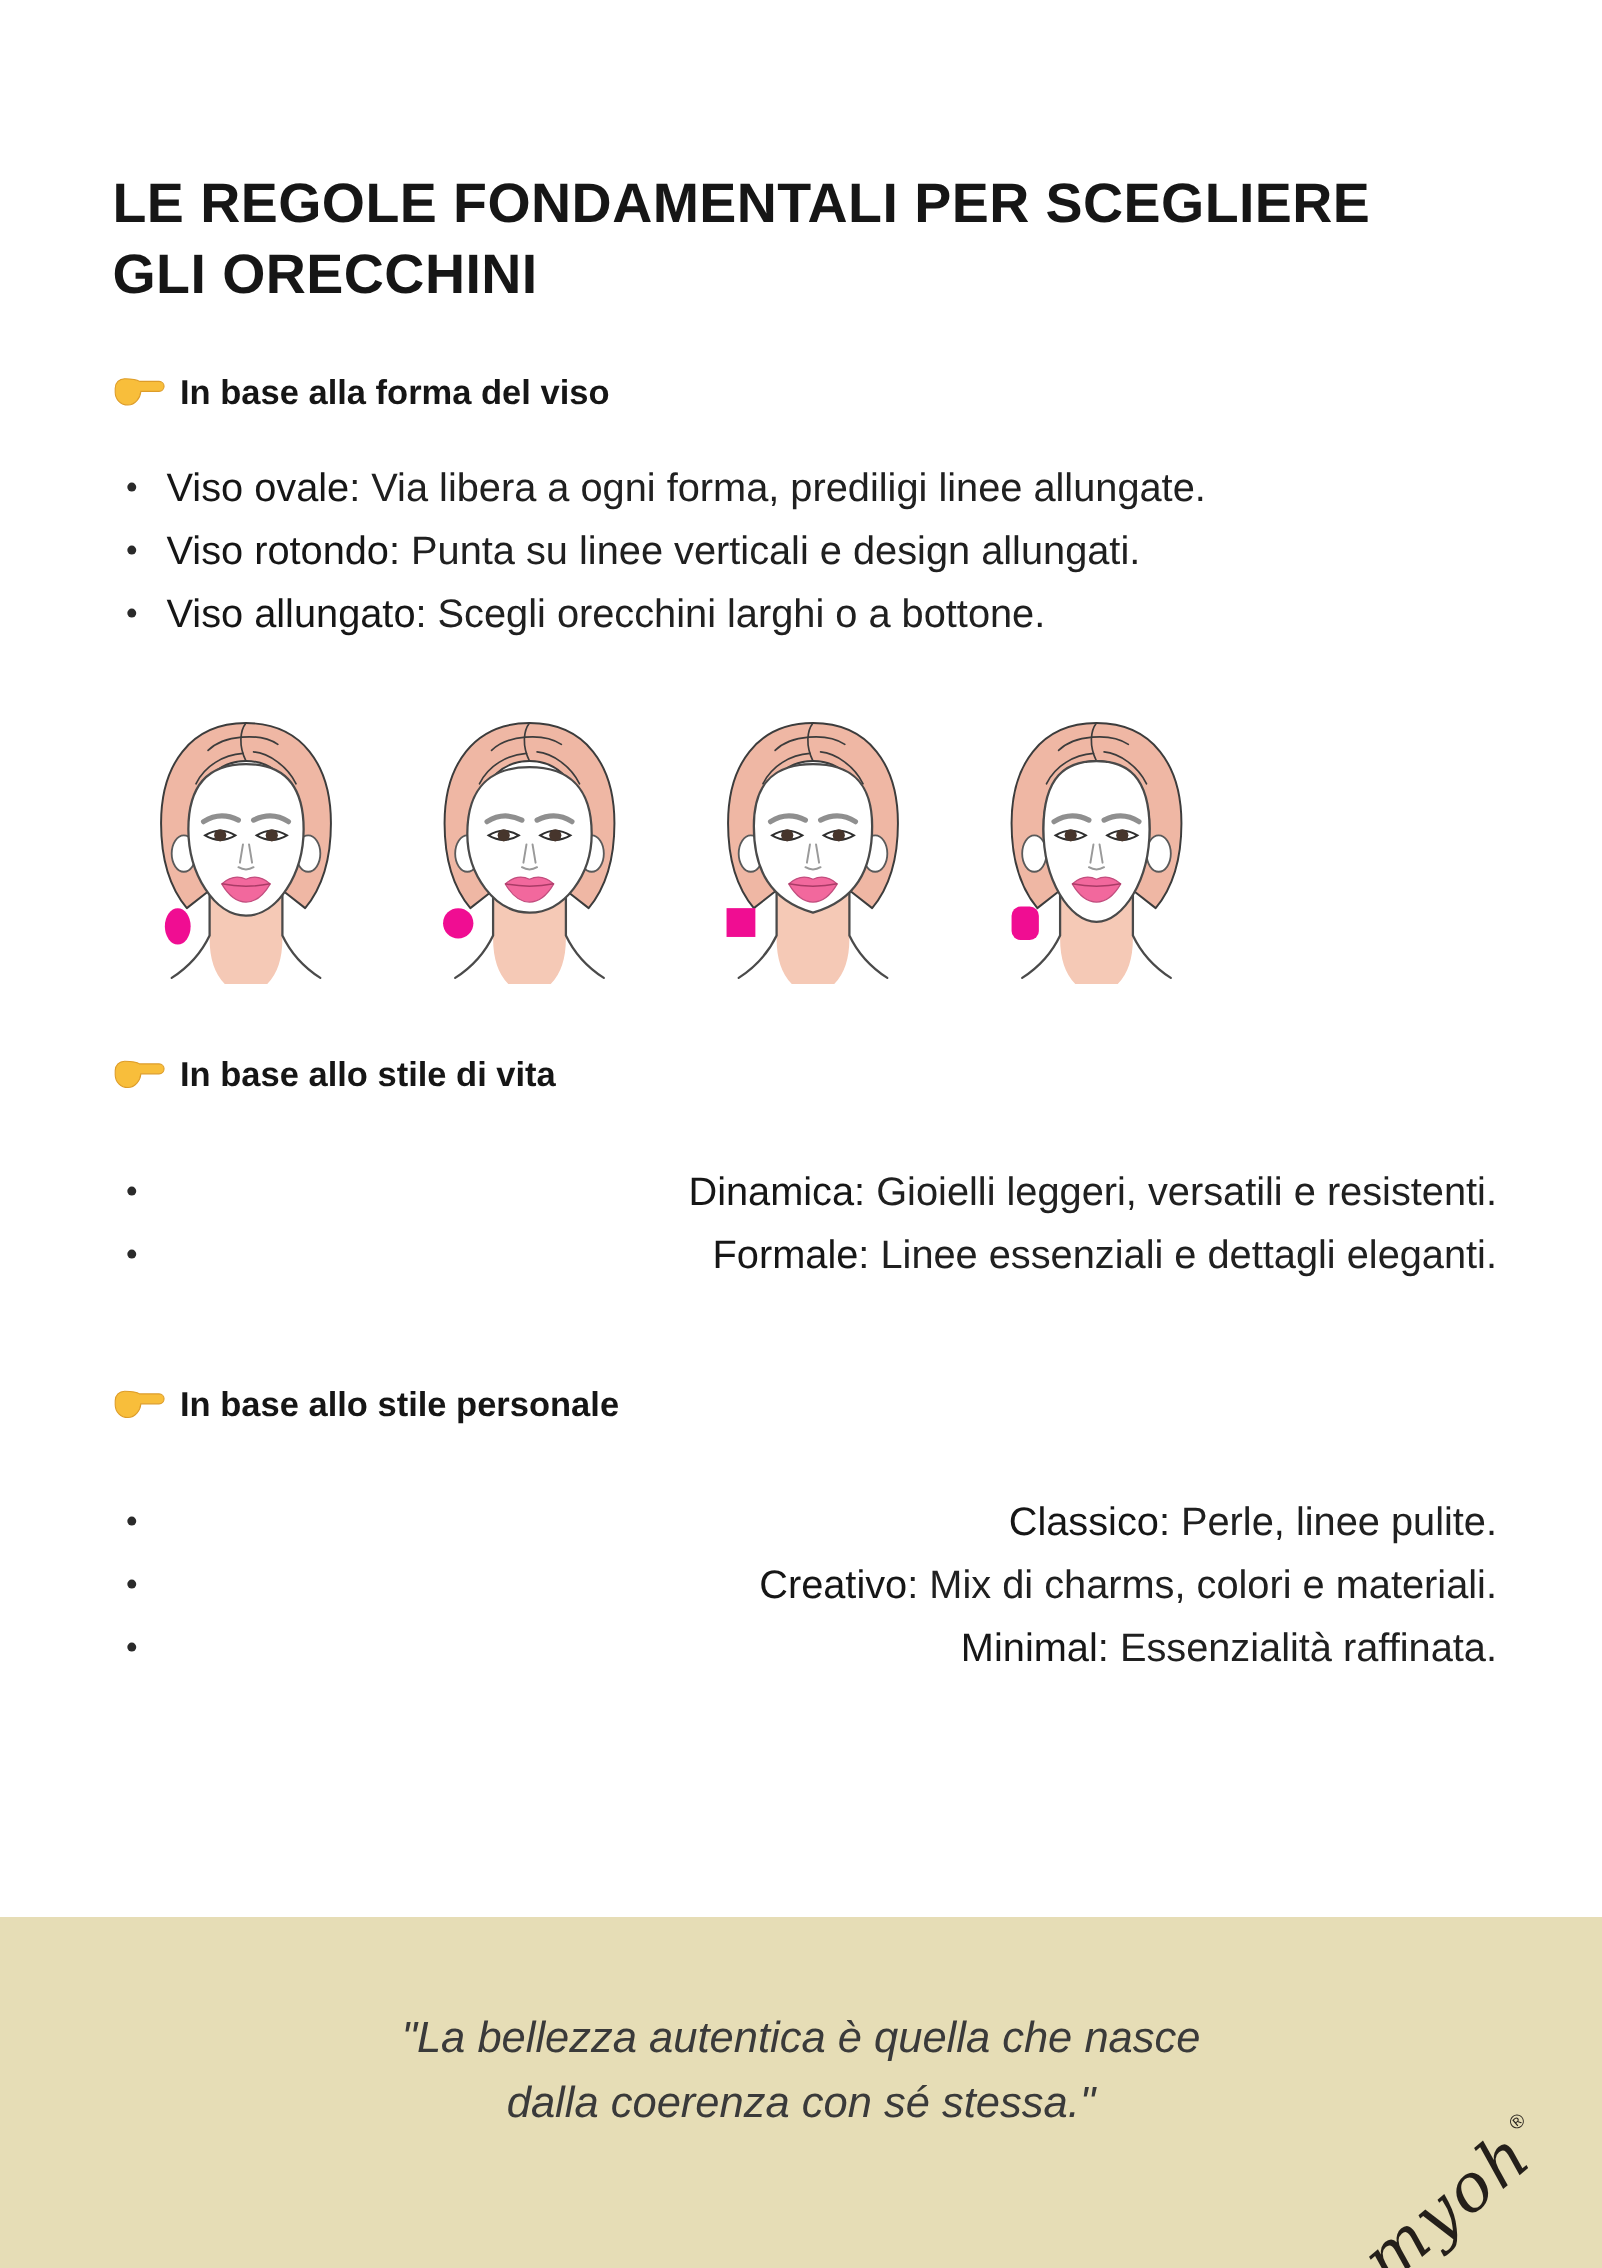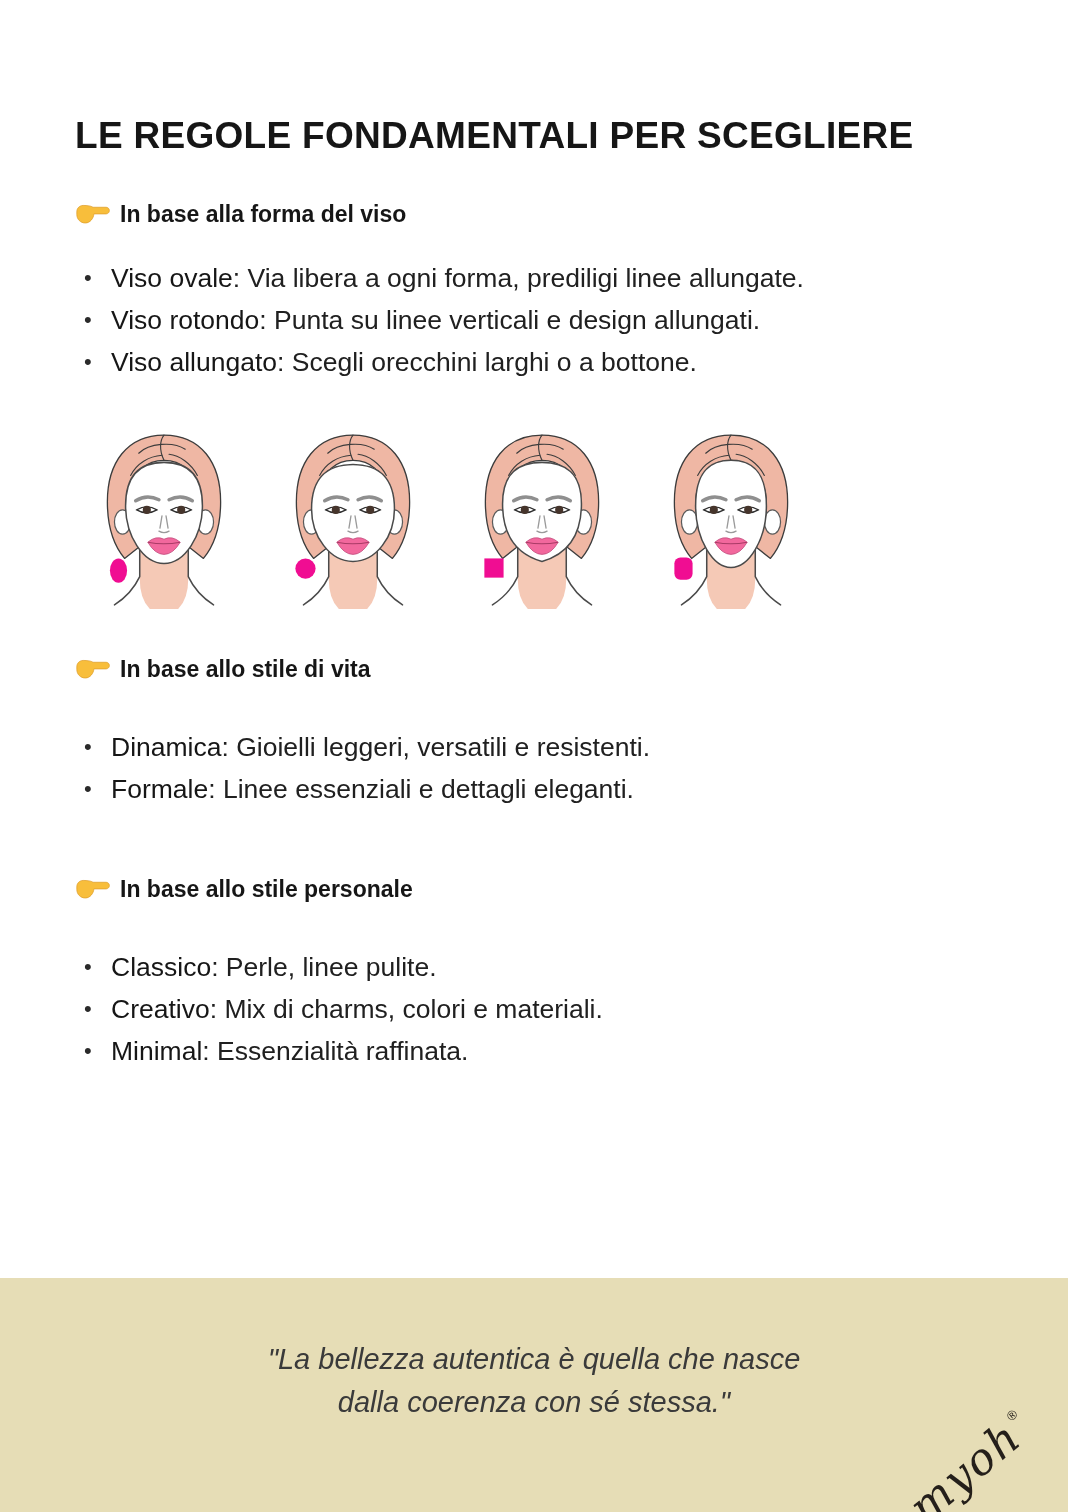--- a/index.html
+++ b/index.html
@@ -28,21 +28,21 @@
   .sec-head{display:flex;align-items:center;gap:9px;}
   .sec-head h2{font-size:23px;font-weight:800;color:#161616;line-height:34px;}
   .hand-svg{width:36px;height:26px;flex:0 0 auto;}
   .hand-path{fill:var(--c-hand);stroke:#dd9c28;stroke-width:.8;}
 
   .sec-1 .sec-head{margin-top:38px;}
   .sec-2 .sec-head{margin-top:41px;}
   .sec-3 .sec-head{margin-top:62px;}
 
   ul.bullets{list-style:none;margin-top:26px;}
-  .sec-2 ul.bullets,.sec-3 ul.bullets{margin-top:40px;}
+  .sec-2 ul.bullets,.sec-3 ul.bullets{margin-top:40px;text-align:right;}
   ul.bullets li{
     position:relative;padding-left:36px;
     font-size:26.5px;line-height:42px;color:#202020;
   }
   ul.bullets li::before{
     content:"\2022";position:absolute;left:9px;top:0;
     font-size:22px;color:#2a2a2a;
   }
   ul.bullets li b{font-weight:400;color:#161616;}
   ul.bullets li .desc{white-space:pre-line;}
@@ -89,20 +89,21 @@
   .brand-r{font-size:13px;color:#241f1a;position:relative;top:-24px;left:3px;font-style:normal;}
 </style>
 </head>
 <body>
 
 <div class="page">
   <main class="content">
 
     <h1 class="title">
       <span class="t-line">LE REGOLE FONDAMENTALI PER SCEGLIERE</span>
+      <span class="t-line">GLI ORECCHINI</span>
     </h1>
 
     <section class="sec-1">
       <div class="sec-head">
         <svg class="hand-svg" viewBox="0 0 40 28" aria-hidden="true">
           <path class="hand-path" d="M20,6.5 L34.5,6.5 C36.6,6.5 38.2,8.1 38.2,10.2 C38.2,12.3 36.6,13.9 34.5,13.9 L21,13.9 C20.6,18.8 16.8,24 11.5,24 C6,24 2,19.8 2,14.5 L2,11.5 C2,7.6 5,4.5 9,4.5 C13.6,4.5 18,5 20,6.5 Z"></path>
         </svg>
         <h2>In base alla forma del viso</h2>
       </div>
       <ul class="bullets">

